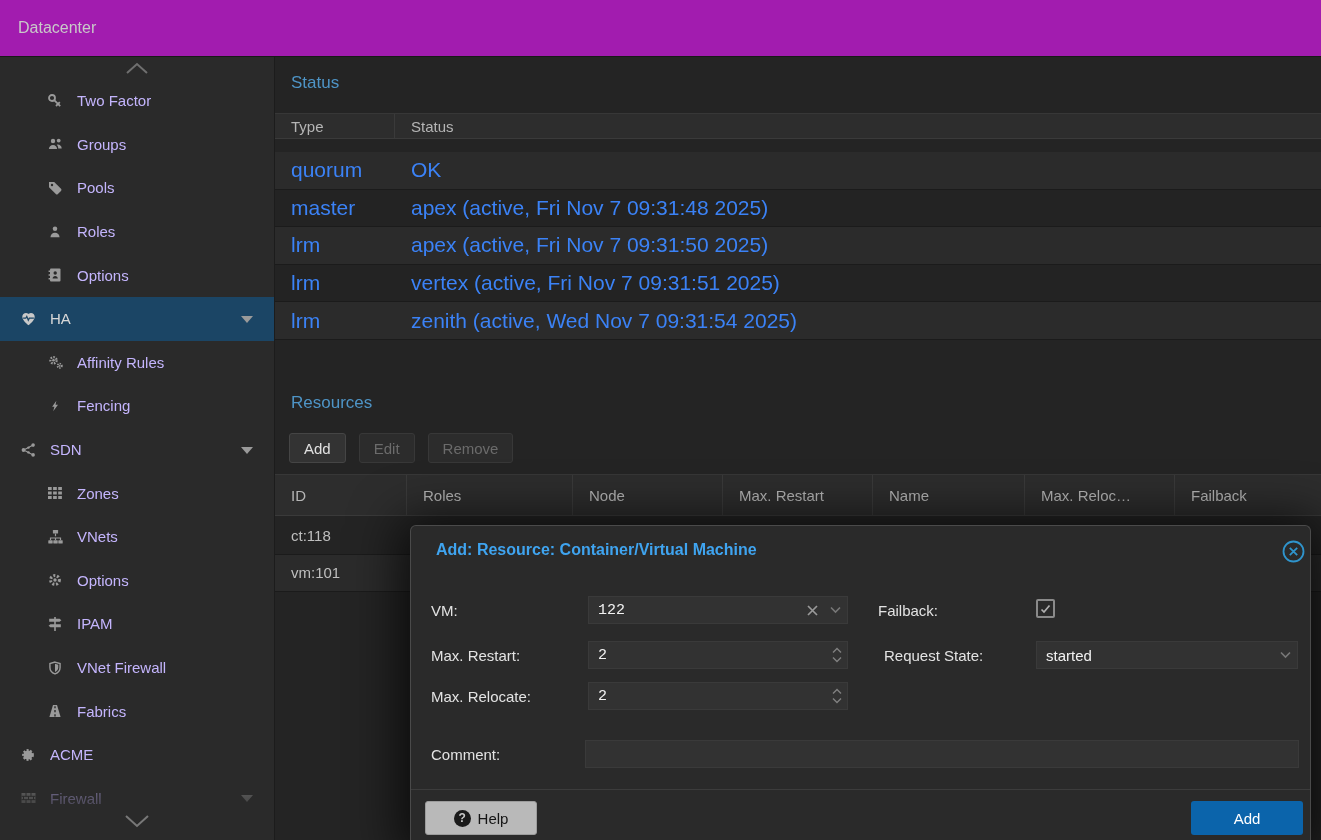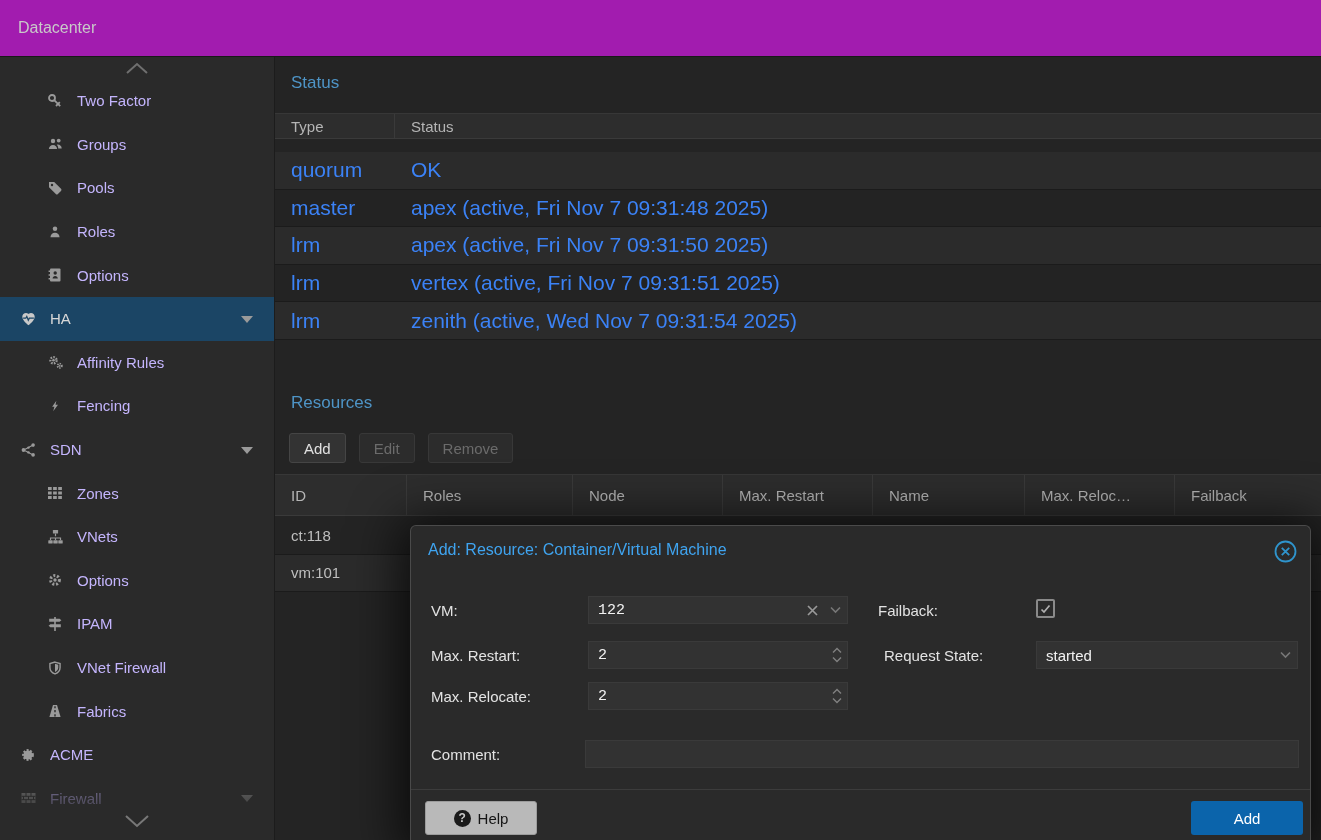--- a/index.html
+++ b/index.html
@@ -50,21 +50,21 @@
   
   .res-header{top:417px;height:42px;}
   .rc1{width:132px;flex:none;} .rc2{width:166px;flex:none;} .rc3{width:150px;flex:none;}
   .rc4{width:152px;flex:none;} .rc5{width:150px;flex:none;} .rc6{width:150px;flex:none;} .rc7{flex:1;}
   .res-rows{position:absolute;top:460px;left:0;width:100%;}
   .rrow{height:37.5px;display:flex;align-items:center;font-size:15px;color:#bfbfbf;border-bottom:1px solid #1b1b1b;box-sizing:border-box;padding-left:16px;cursor:default;}
   .rrow.dark{background:#242424;}
   .rrow.light{background:#2b2b2b;}
   
   .dialog{position:absolute;left:410px;top:525px;width:901px;height:320px;background:#2a2a2a;border:1px solid #4a4a4a;border-bottom:none;border-radius:6px 6px 0 0;box-sizing:border-box;box-shadow:0 4px 50px 10px rgba(0,0,0,.72);z-index:10;}
-  .dlg-titlebar{position:absolute;left:0;top:0;width:100%;height:50px;box-sizing:border-box;cursor:move;}
+  .dlg-titlebar{position:absolute;left:8px;top:0;width:100%;height:50px;box-sizing:border-box;cursor:move;font-weight:bold;}
   .dlg-title{position:absolute;left:17px;top:15px;font-size:16px;color:#3fa4f0;}
   .dlg-close{position:absolute;right:12px;top:13px;width:25px;height:25px;cursor:pointer;}
   .dlg-label{position:absolute;font-size:15px;color:#e3e3e3;}
   .field{position:absolute;height:28px;background:#323232;border:1px solid #3a3a3a;box-sizing:border-box;display:flex;align-items:center;color:#f2f2f2;font-size:15px;}
   .field input{flex:1;min-width:0;background:transparent;border:none;outline:none;color:#f2f2f2;font-size:15px;font-family:Liberation Mono, monospace;padding:0 0 0 9px;height:100%;}
   .ficon{flex:none;display:flex;align-items:center;justify-content:center;color:#8f8f8f;}
   .ficon.clear{width:22px;cursor:pointer;}
   .ficon.trigger{width:24px;color:#777;cursor:pointer;}
   .spinner{flex:none;width:20px;height:100%;display:flex;flex-direction:column;align-items:center;justify-content:center;gap:2px;color:#808080;cursor:pointer;}
   .selectbox{cursor:pointer;}

